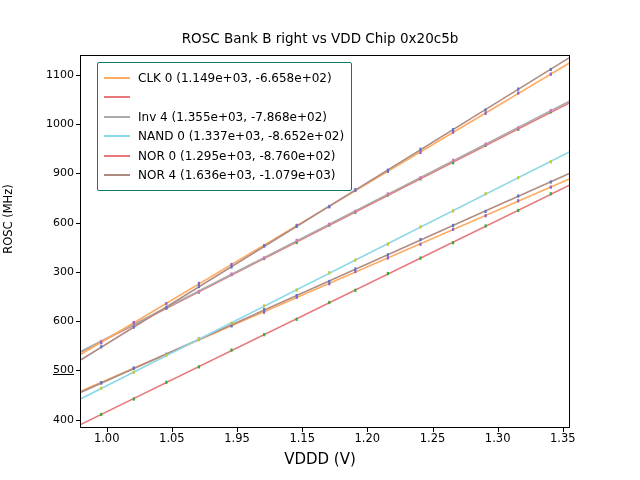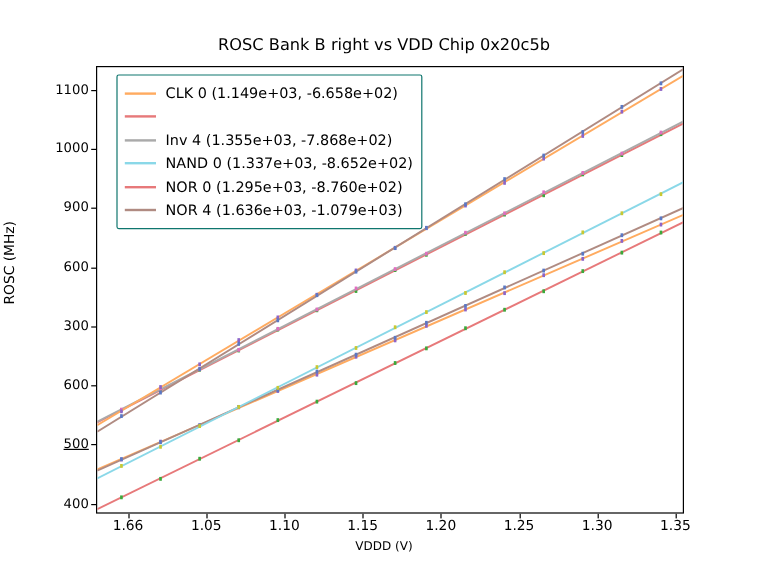--- a/index.html
+++ b/index.html
@@ -81,21 +81,21 @@
     top: 428px;
     width: 1px;
     height: 4px;
     background: #000000;
   }
   #xlabel {
     position: absolute;
     left: 0; top: 450px;
     width: 640px;
     text-align: center;
-    font-size: 10px;
+    font-size: 15px;
     color: #000000;
   }
   #ylabel {
     position: absolute;
     left: -72px;
     top: 212px;
     width: 160px;
     text-align: center;
     font-size: 11.5px;
     color: #000000;
@@ -151,23 +151,23 @@
       <div class="ytick-mark" style="top: 419.624px;"></div>
       <div class="ytick-mark" style="top: 370.35px;"></div>
       <div class="ytick-mark" style="top: 321.077px;"></div>
       <div class="ytick-mark" style="top: 271.803px;"></div>
       <div class="ytick-mark" style="top: 222.53px;"></div>
       <div class="ytick-mark" style="top: 173.256px;"></div>
       <div class="ytick-mark" style="top: 123.983px;"></div>
       <div class="ytick-mark" style="top: 74.7094px;"></div>
     </div>
   <div id="xtick-labels">
-      <div class="xtick-label" style="left: 106.715px;">1.66</div>
+      <div class="xtick-label" style="left: 106.715px;">1.00</div>
       <div class="xtick-label" style="left: 171.875px;">1.05</div>
-      <div class="xtick-label" style="left: 237.035px;">1.10</div>
+      <div class="xtick-label" style="left: 237.035px;">1.95</div>
       <div class="xtick-label" style="left: 302.194px;">1.15</div>
       <div class="xtick-label" style="left: 367.354px;">1.20</div>
       <div class="xtick-label" style="left: 432.513px;">1.25</div>
       <div class="xtick-label" style="left: 497.673px;">1.30</div>
       <div class="xtick-label" style="left: 562.832px;">1.35</div>
     </div>
   <div id="xtick-marks">
       <div class="xtick-mark" style="left: 106.715px;"></div>
       <div class="xtick-mark" style="left: 171.875px;"></div>
       <div class="xtick-mark" style="left: 237.035px;"></div>

